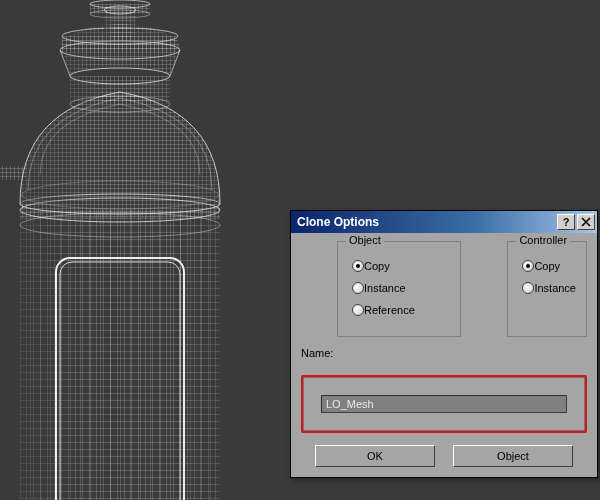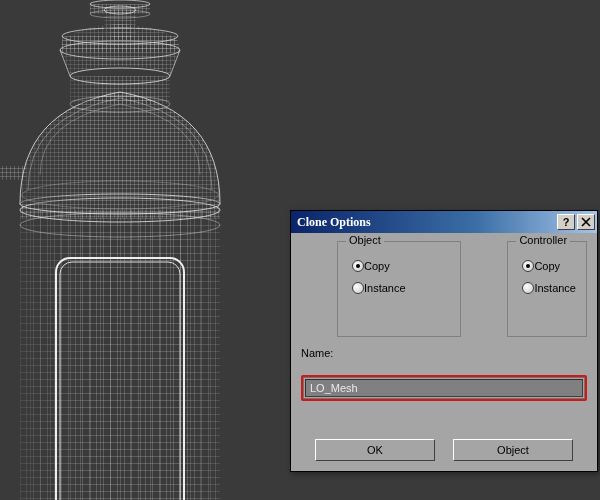--- a/index.html
+++ b/index.html
@@ -36,21 +36,21 @@
   .titlebar {
     height: 22px;
     background: linear-gradient(to right, #0a246a 0%, #3a6ea5 60%, #a5c4ea 100%);
     color: #fff;
     display: flex;
     align-items: center;
     padding: 0 2px 0 6px;
     font-weight: bold;
     font-size: 12px;
   }
-  .titlebar .title { flex: 1; font-family: Liberation Serif, serif; }
+  .titlebar .title { flex: 1; }
   .titlebar .tbtn {
     width: 18px;
     height: 16px;
     background: #d4d0c8;
     border: 1px solid #fff;
     border-right-color: #404040;
     border-bottom-color: #404040;
     margin-left: 2px;
     color: #000;
     font-weight: bold;
@@ -110,21 +110,21 @@
     border-radius: 50%;
   }
   .name-label {
     margin-top: 10px;
     margin-bottom: 16px;
     color: #000;
   }
   .name-field-wrap {
     border: 2px solid #d01818;
     border-radius: 2px;
-    padding: 2px;
+    padding: 18px;
     box-shadow: 0 0 0 1px rgba(0,0,0,0.3) inset;
   }
   .name-field {
     width: 100%;
     height: 18px;
     background: #808080;
     border: 1px solid #404040;
     border-top-color: #303030;
     border-left-color: #303030;
     color: #e8e8e8;
@@ -147,21 +147,20 @@
     background: #a5a5a5;
     border: 1px solid #fff;
     border-right-color: #404040;
     border-bottom-color: #404040;
     color: #000;
     display: flex;
     align-items: center;
     justify-content: center;
     font-size: 11px;
     cursor: default;
-    margin-top: 26px;
   }
 </style>
 </head>
 <body>
 
 <div class="viewport">
   <svg class="wire-object" viewBox="0 0 300 560">
     <defs>
       <pattern id="fineGrid" width="4" height="4" patternUnits="userSpaceOnUse">
         <path d="M4 0 L0 0 0 4" fill="none" stroke="#e8e8e8" stroke-width="0.5" opacity="0.85"></path>
@@ -240,20 +239,24 @@
       <div class="groupbox gb-object">
         <div class="legend">Object</div>
         <div class="radio-row">
           <div class="radio checked"></div>
           <span>Copy</span>
         </div>
         <div class="radio-row">
           <div class="radio"></div>
           <span>Instance</span>
         </div>
+        <div class="radio-row">
+          <div class="radio"></div>
+          <span>Reference</span>
+        </div>
       </div>
       <div class="groupbox gb-controller">
         <div class="legend">Controller</div>
         <div class="radio-row">
           <div class="radio checked"></div>
           <span>Copy</span>
         </div>
         <div class="radio-row">
           <div class="radio"></div>
           <span>Instance</span>

